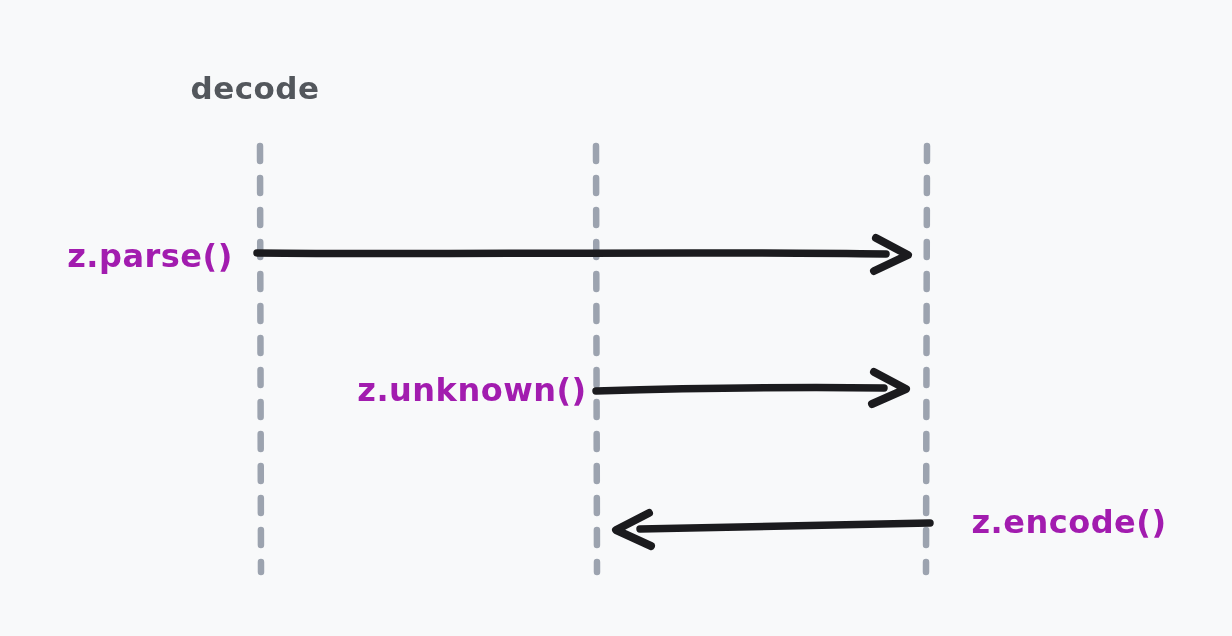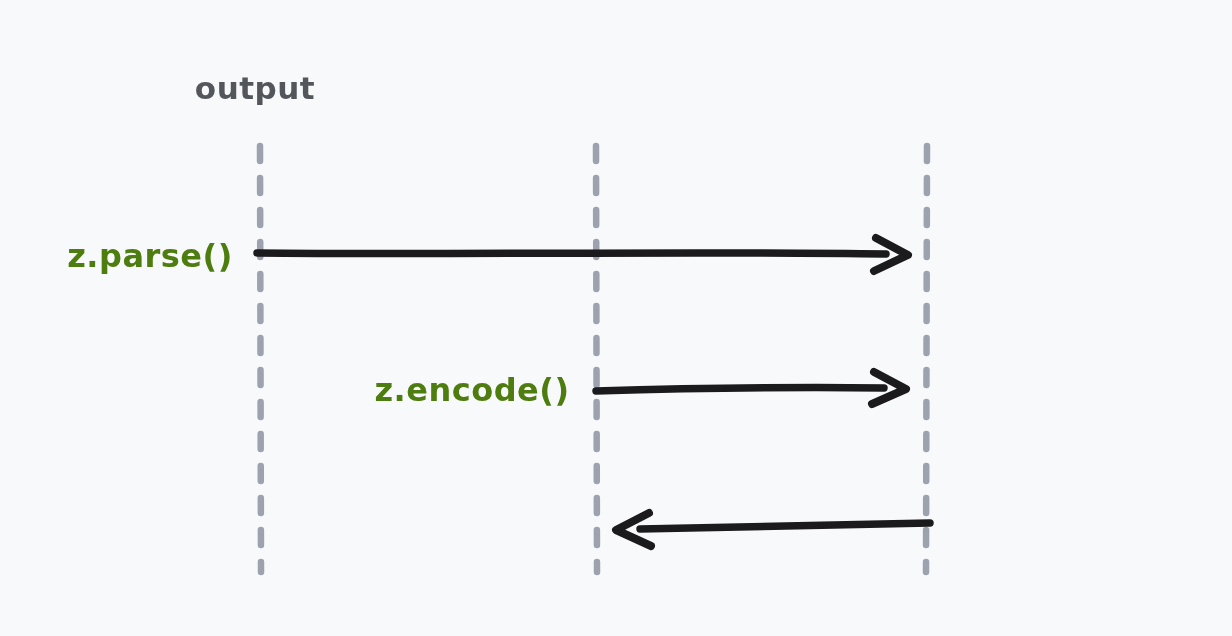--- a/index.html
+++ b/index.html
@@ -26,21 +26,21 @@
     font-weight: bold;
     letter-spacing: 0.5px;
     user-select: none;
   }
   .actor-label {
     font-size: 31px;
     color: #53575c;
   }
   .message-label {
     font-size: 32px;
-    color: #4d7c0f;
+    color: #a21caf;
   }
 </style>
 </head>
 <body>
 
 <div class="canvas">
 
   <svg class="diagram-svg" width="1232" height="636" viewBox="0 0 1232 636">
 
     <g stroke="#9ca3af" stroke-width="6.5" stroke-linecap="round" stroke-dasharray="15 17" fill="none">
@@ -61,18 +61,19 @@
         <path d="M 874 372 L 906 389 L 872 404" stroke-width="8"></path>
       </g>
 
       <g>
         <path d="M 930 523 C 830 525, 730 528, 640 529" stroke-width="7.5"></path>
         <path d="M 649 513 L 616 530 L 651 546" stroke-width="8"></path>
       </g>
     </g>
   </svg>
 
-  <div class="label actor-label" style="left:255px; top:88px">output</div>
+  <div class="label actor-label" style="left:255px; top:88px">decode</div>
 
   <div class="label message-label" style="left:150px; top:256px">z.parse()</div>
-  <div class="label message-label" style="left:472px; top:390px">z.encode()</div>
+  <div class="label message-label" style="left:472px; top:390px">z.unknown()</div>
+  <div class="label message-label" style="left:1069px; top:522px">z.encode()</div>
 
 </div>
 
 </body></html>

